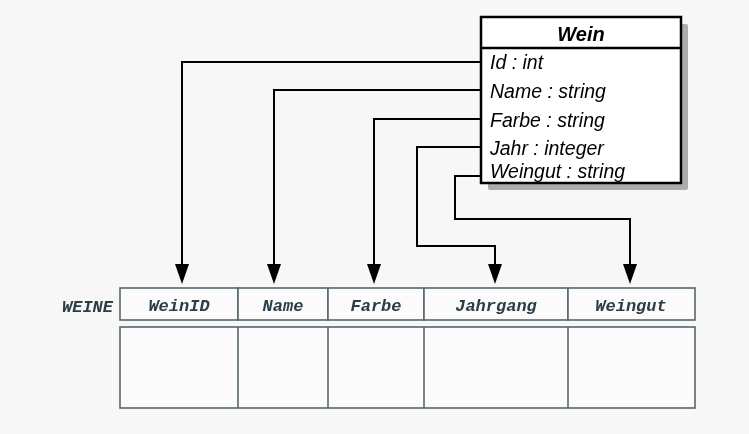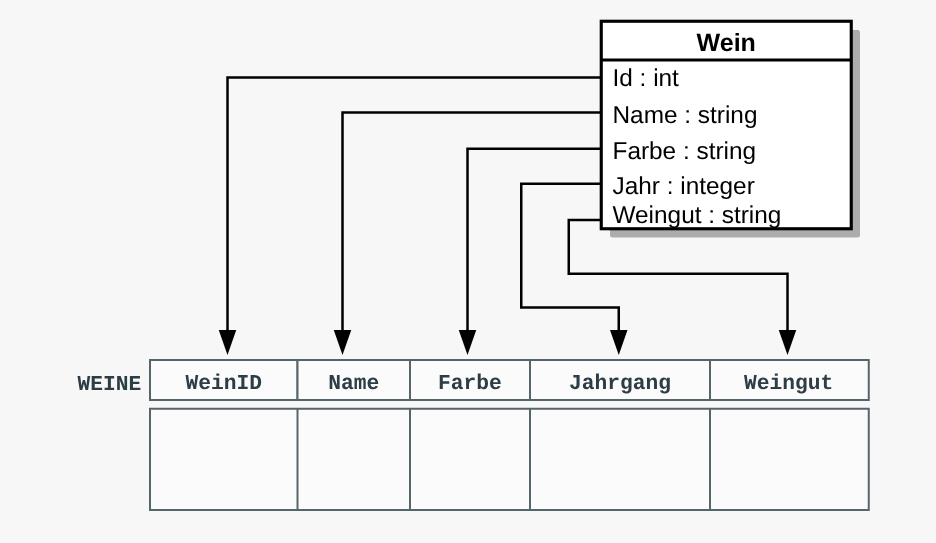--- a/index.html
+++ b/index.html
@@ -10,20 +10,21 @@
     width: 749px;
     height: 434px;
     background: #f7f7f7;
     font-family: "Liberation Sans", sans-serif;
     overflow: hidden;
   }
   #stage {
     position: relative;
     width: 749px;
     height: 434px;
+    font-style: italic;
   }
   #diagram {
     position: absolute;
     top: 0;
     left: 0;
     width: 749px;
     height: 434px;
     display: block;
   }
   .conn-line {

